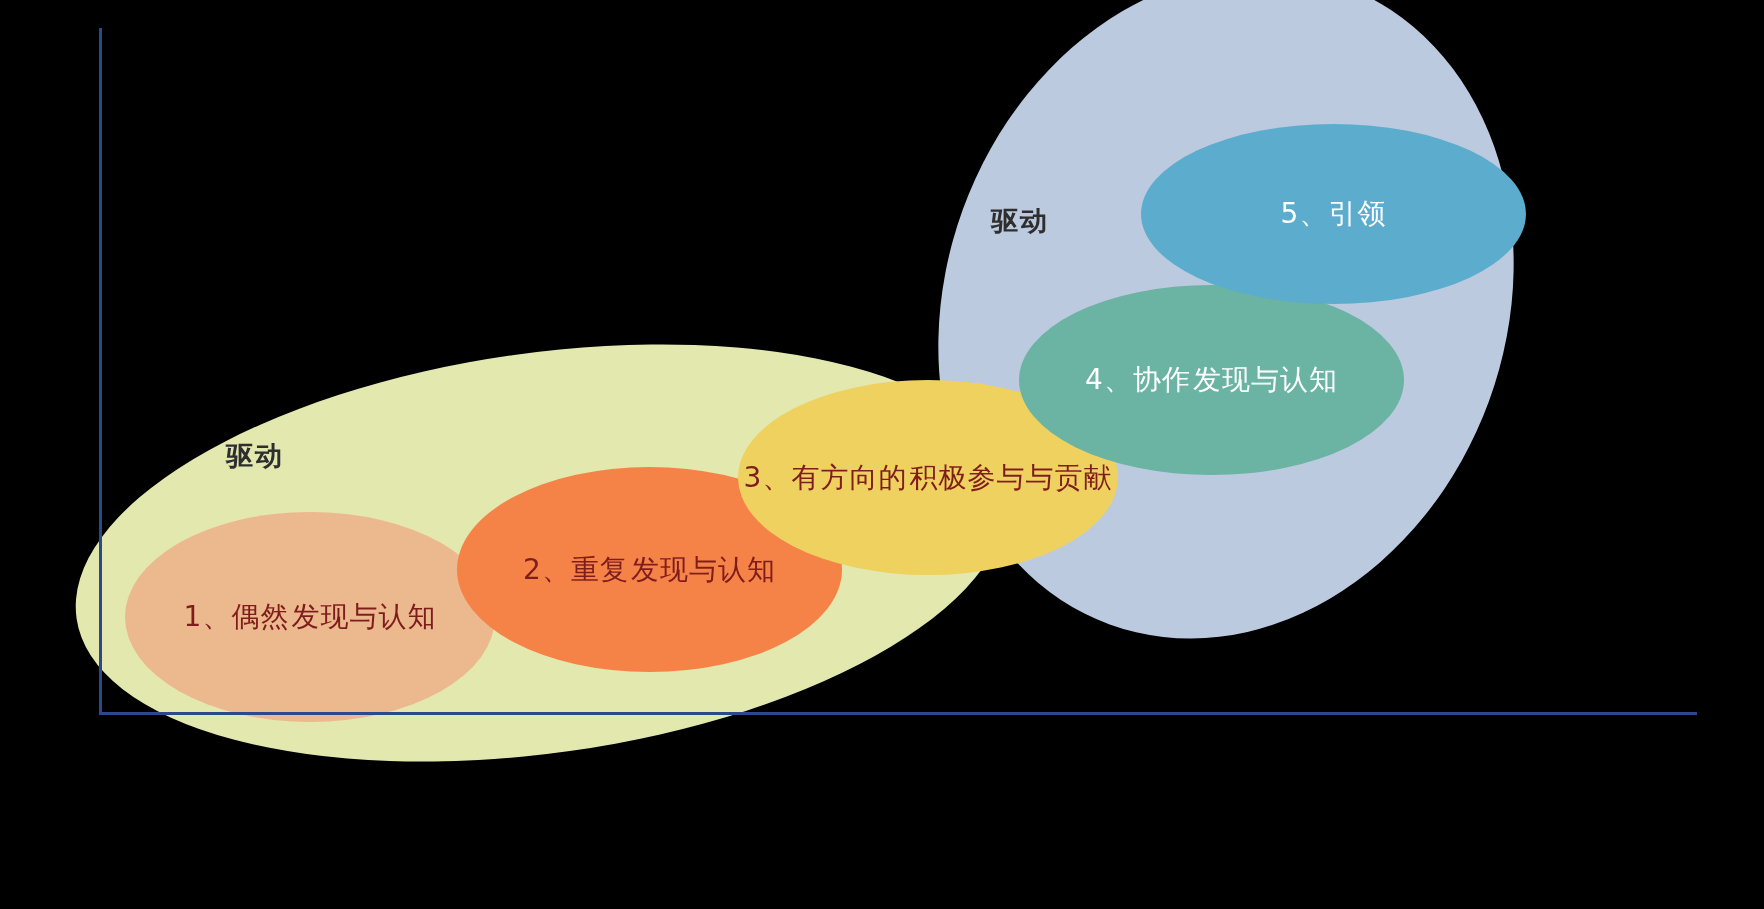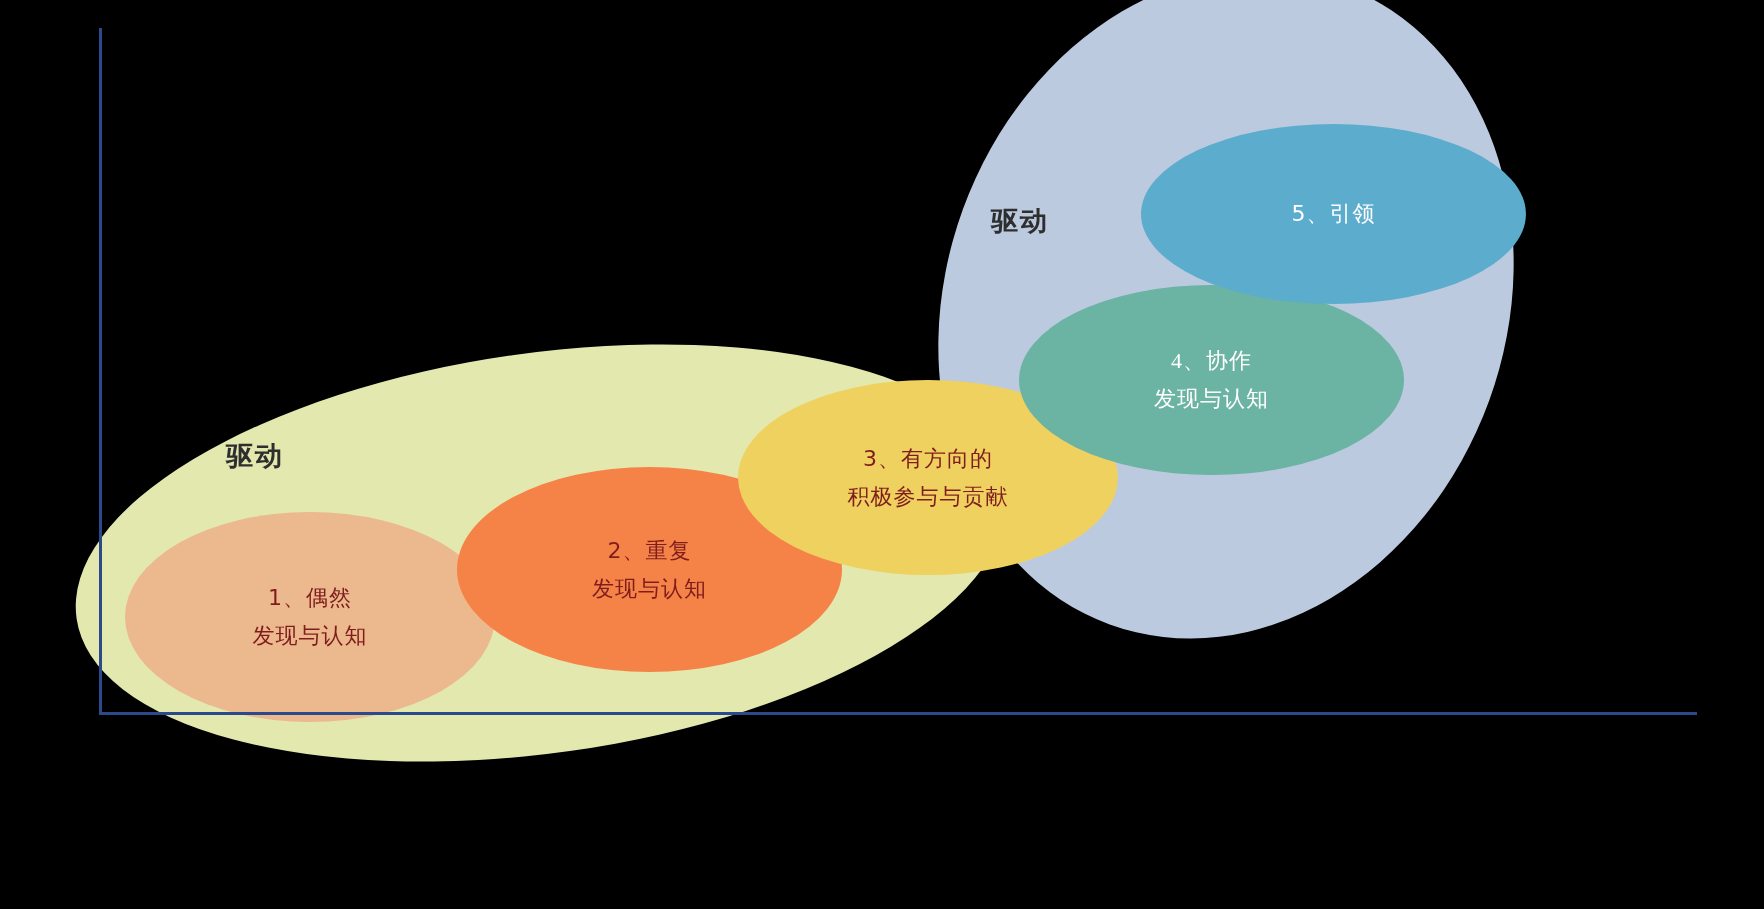--- a/index.html
+++ b/index.html
@@ -80,23 +80,23 @@
     position: absolute;
     border-radius: 50%;
     z-index: 4;
     display: flex;
     align-items: center;
     justify-content: center;
     text-align: center;
   }
   .stage-text {
     display: flex;
-    flex-direction: column;
+    flex-direction: row;
     gap: 2px;
-    font-size: 22px;
+    font-size: 28px;
     line-height: 36px;
     letter-spacing: 1px;
   }
   #stage-1 { left: 125px;  top: 512px; width: 370px; height: 210px; }
   #stage-2 { left: 457px;  top: 467px; width: 385px; height: 205px; }
   #stage-3 { left: 738px;  top: 380px; width: 380px; height: 195px; }
   #stage-4 { left: 1019px; top: 285px; width: 385px; height: 190px; }
   #stage-5 { left: 1141px; top: 124px; width: 385px; height: 180px; }
 </style>
 </head>
@@ -129,21 +129,21 @@
     </div>
   </div>
 
   <div id="stage-3" class="stage" style="background: rgb(239, 209, 96);">
     <div class="stage-text" style="color: #7f1d1d;">
       <span>3、有方向的</span>
       <span>积极参与与贡献</span>
     </div>
   </div>
 
-  <div id="stage-4" class="stage" style="background: rgb(107, 179, 163); font-family: Liberation Serif, serif;">
+  <div id="stage-4" class="stage" style="background: rgb(107, 179, 163);">
     <div class="stage-text" style="color: rgb(255, 255, 255);">
       <span>4、协作</span>
       <span>发现与认知</span>
     </div>
   </div>
 
   <div id="stage-5" class="stage" style="background: rgb(92, 172, 205);">
     <div class="stage-text" style="color: rgb(255, 255, 255);">
       <span>5、引领</span>
     </div>

